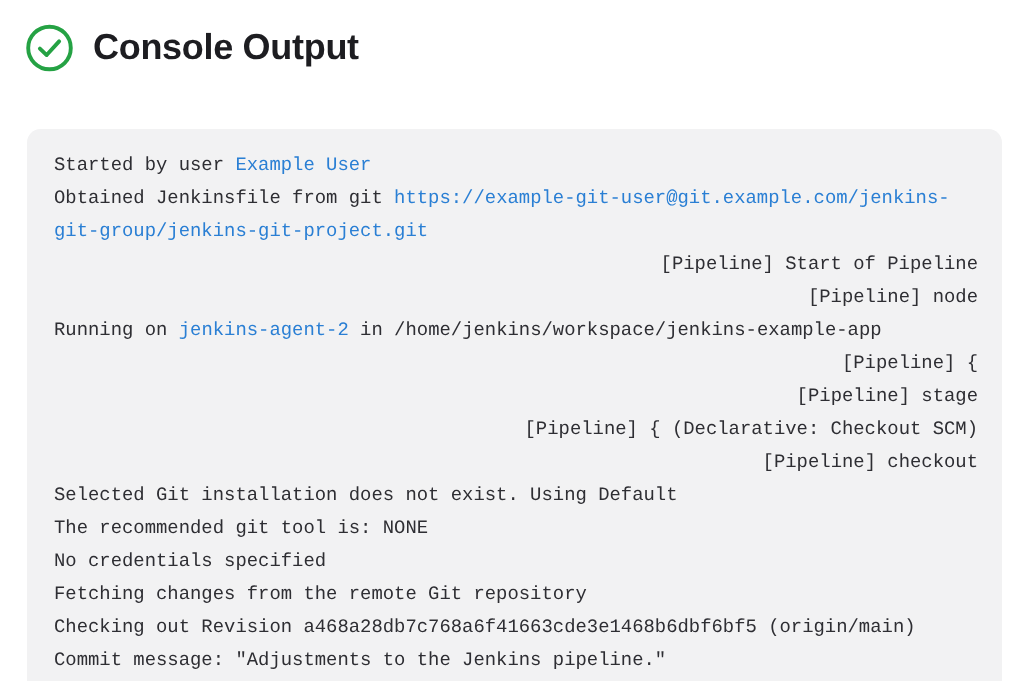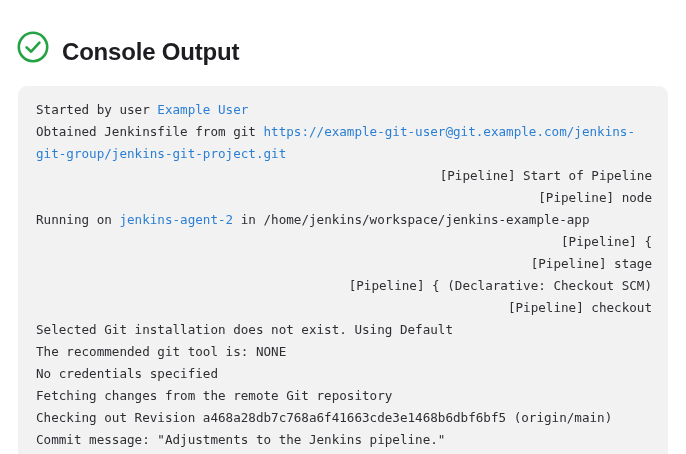--- a/index.html
+++ b/index.html
@@ -21,24 +21,23 @@
     height: 454px;
     background: #ffffff;
   }
 
   
   .header {
     position: absolute;
     left: 16px;
     top: 10px;
     display: flex;
-    align-items: flex-end;
+    align-items: center;
     gap: 12px;
     height: 44px;
-    margin-top: 10px;
   }
   .status-icon {
     width: 34px;
     height: 34px;
     display: block;
     flex: 0 0 34px;
   }
   .status-icon svg { display: block; }
   .page-title {
     font-size: 24px;
@@ -68,20 +67,21 @@
     font-size: 12.6px;
     line-height: 22px;
     color: #2e2e33;
     white-space: pre-wrap;
     word-break: break-word;
   }
 
   .log-line {
     display: block;
     min-height: 22px;
+    font-family: Liberation Mono, monospace;
   }
   .log-line.muted { color: #9d9da1; text-align: right; }
 
   .tok-link { color: #2a7fd4; }
   .tok-plain { color: #2e2e33; }
 </style>
 </head>
 <body>
 
 <div class="page">

